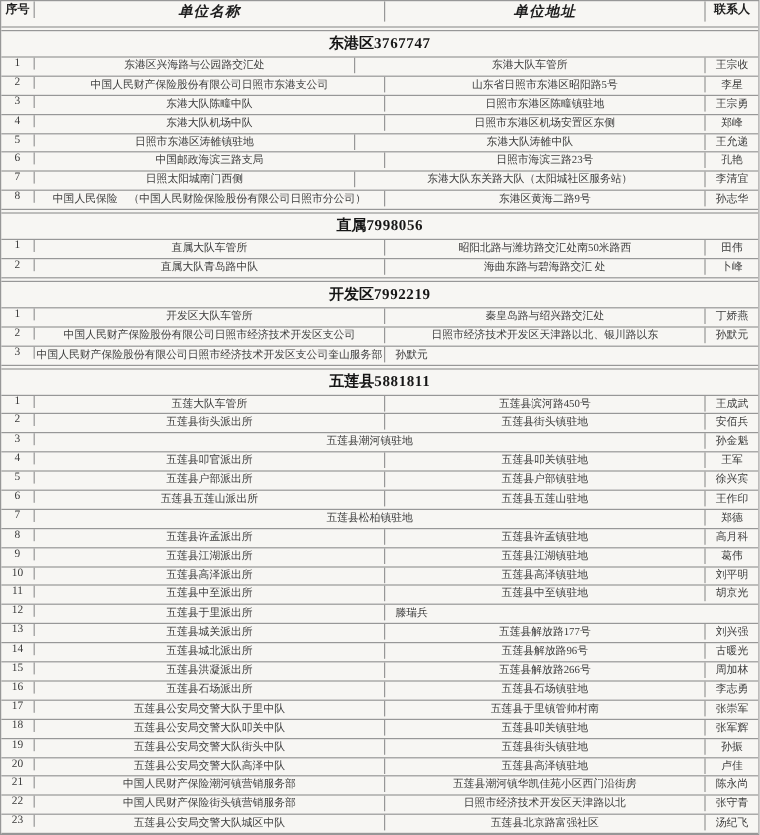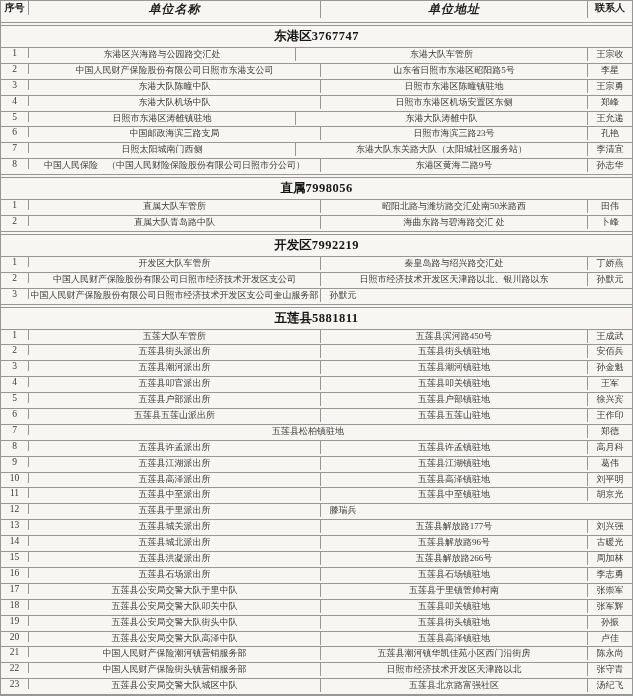--- a/index.html
+++ b/index.html
@@ -149,21 +149,20 @@
       <div class="cell c-contact">王成武</div>
     </div>
     <div class="row data-row">
       <div class="cell c-no">2</div>
       <div class="cell c-name">五莲县街头派出所</div>
       <div class="cell c-addr">五莲县街头镇驻地</div>
       <div class="cell c-contact">安佰兵</div>
     </div>
     <div class="row data-row">
       <div class="cell c-no">3</div>
-      <div class="cell c-name">五莲县潮河派出所</div>
       <div class="cell c-addr">五莲县潮河镇驻地</div>
       <div class="cell c-contact">孙金魁</div>
     </div>
     <div class="row data-row">
       <div class="cell c-no">4</div>
       <div class="cell c-name">五莲县叩官派出所</div>
       <div class="cell c-addr">五莲县叩关镇驻地</div>
       <div class="cell c-contact">王军</div>
     </div>
     <div class="row data-row">

